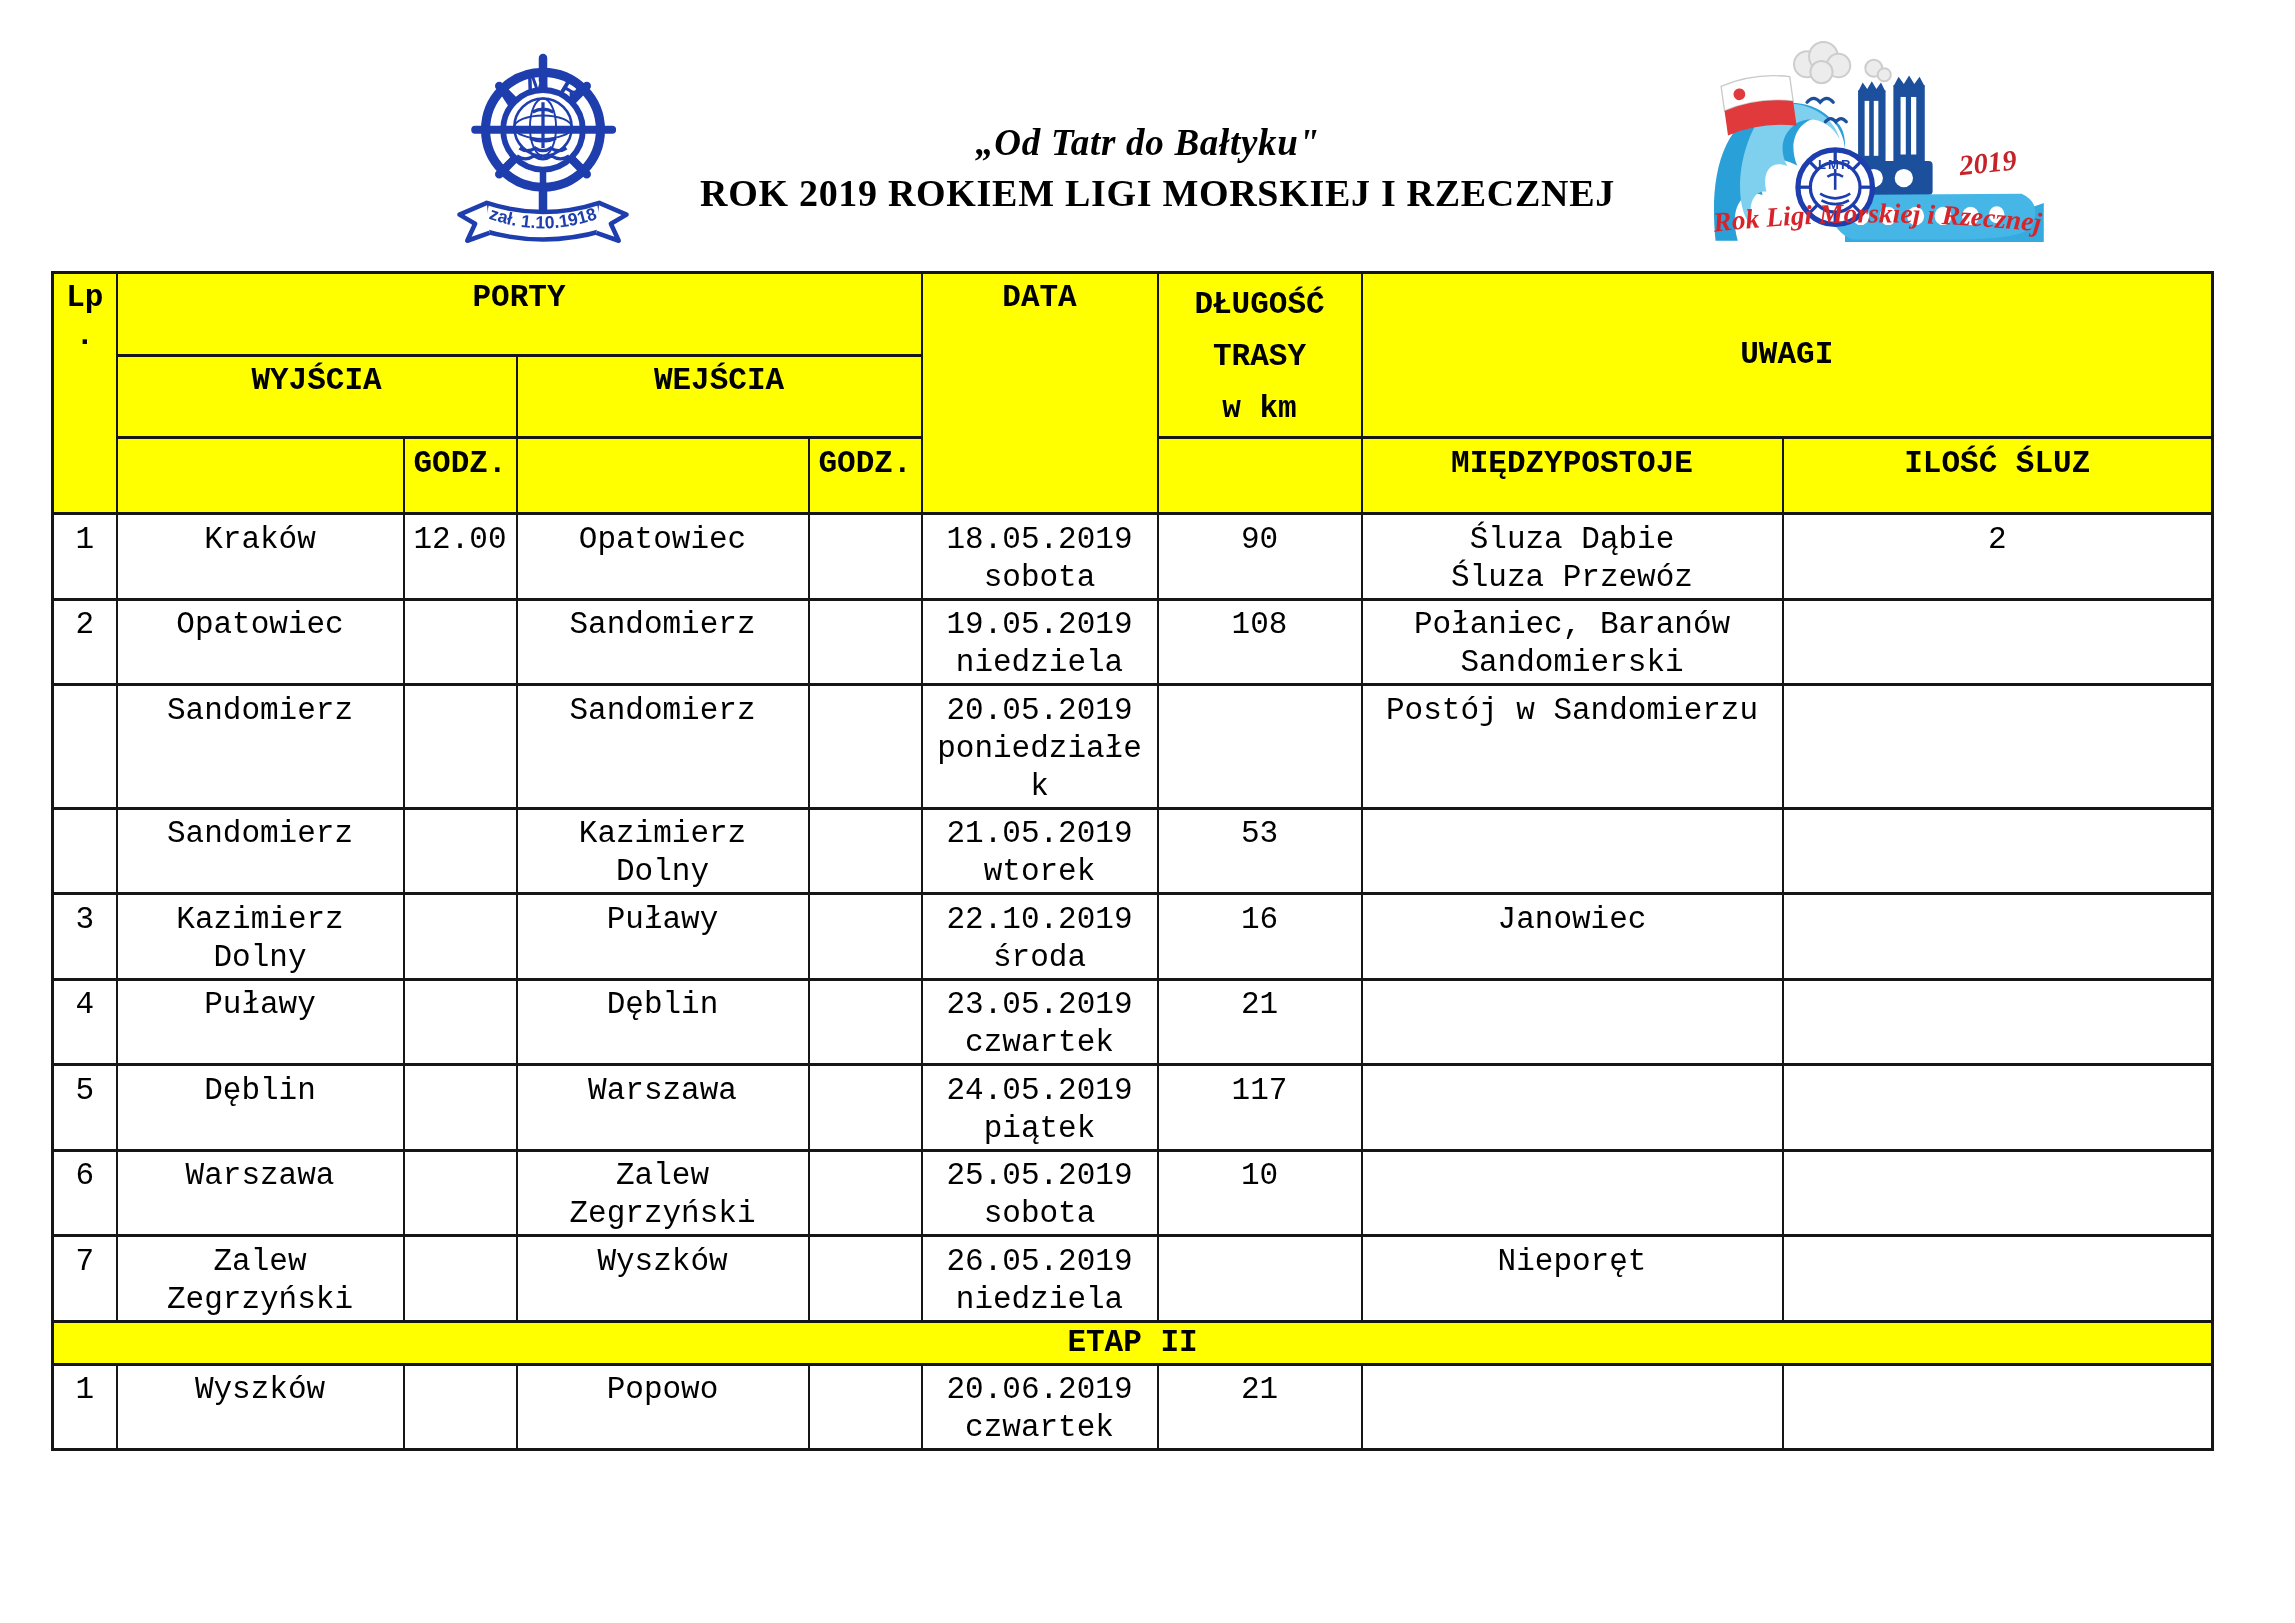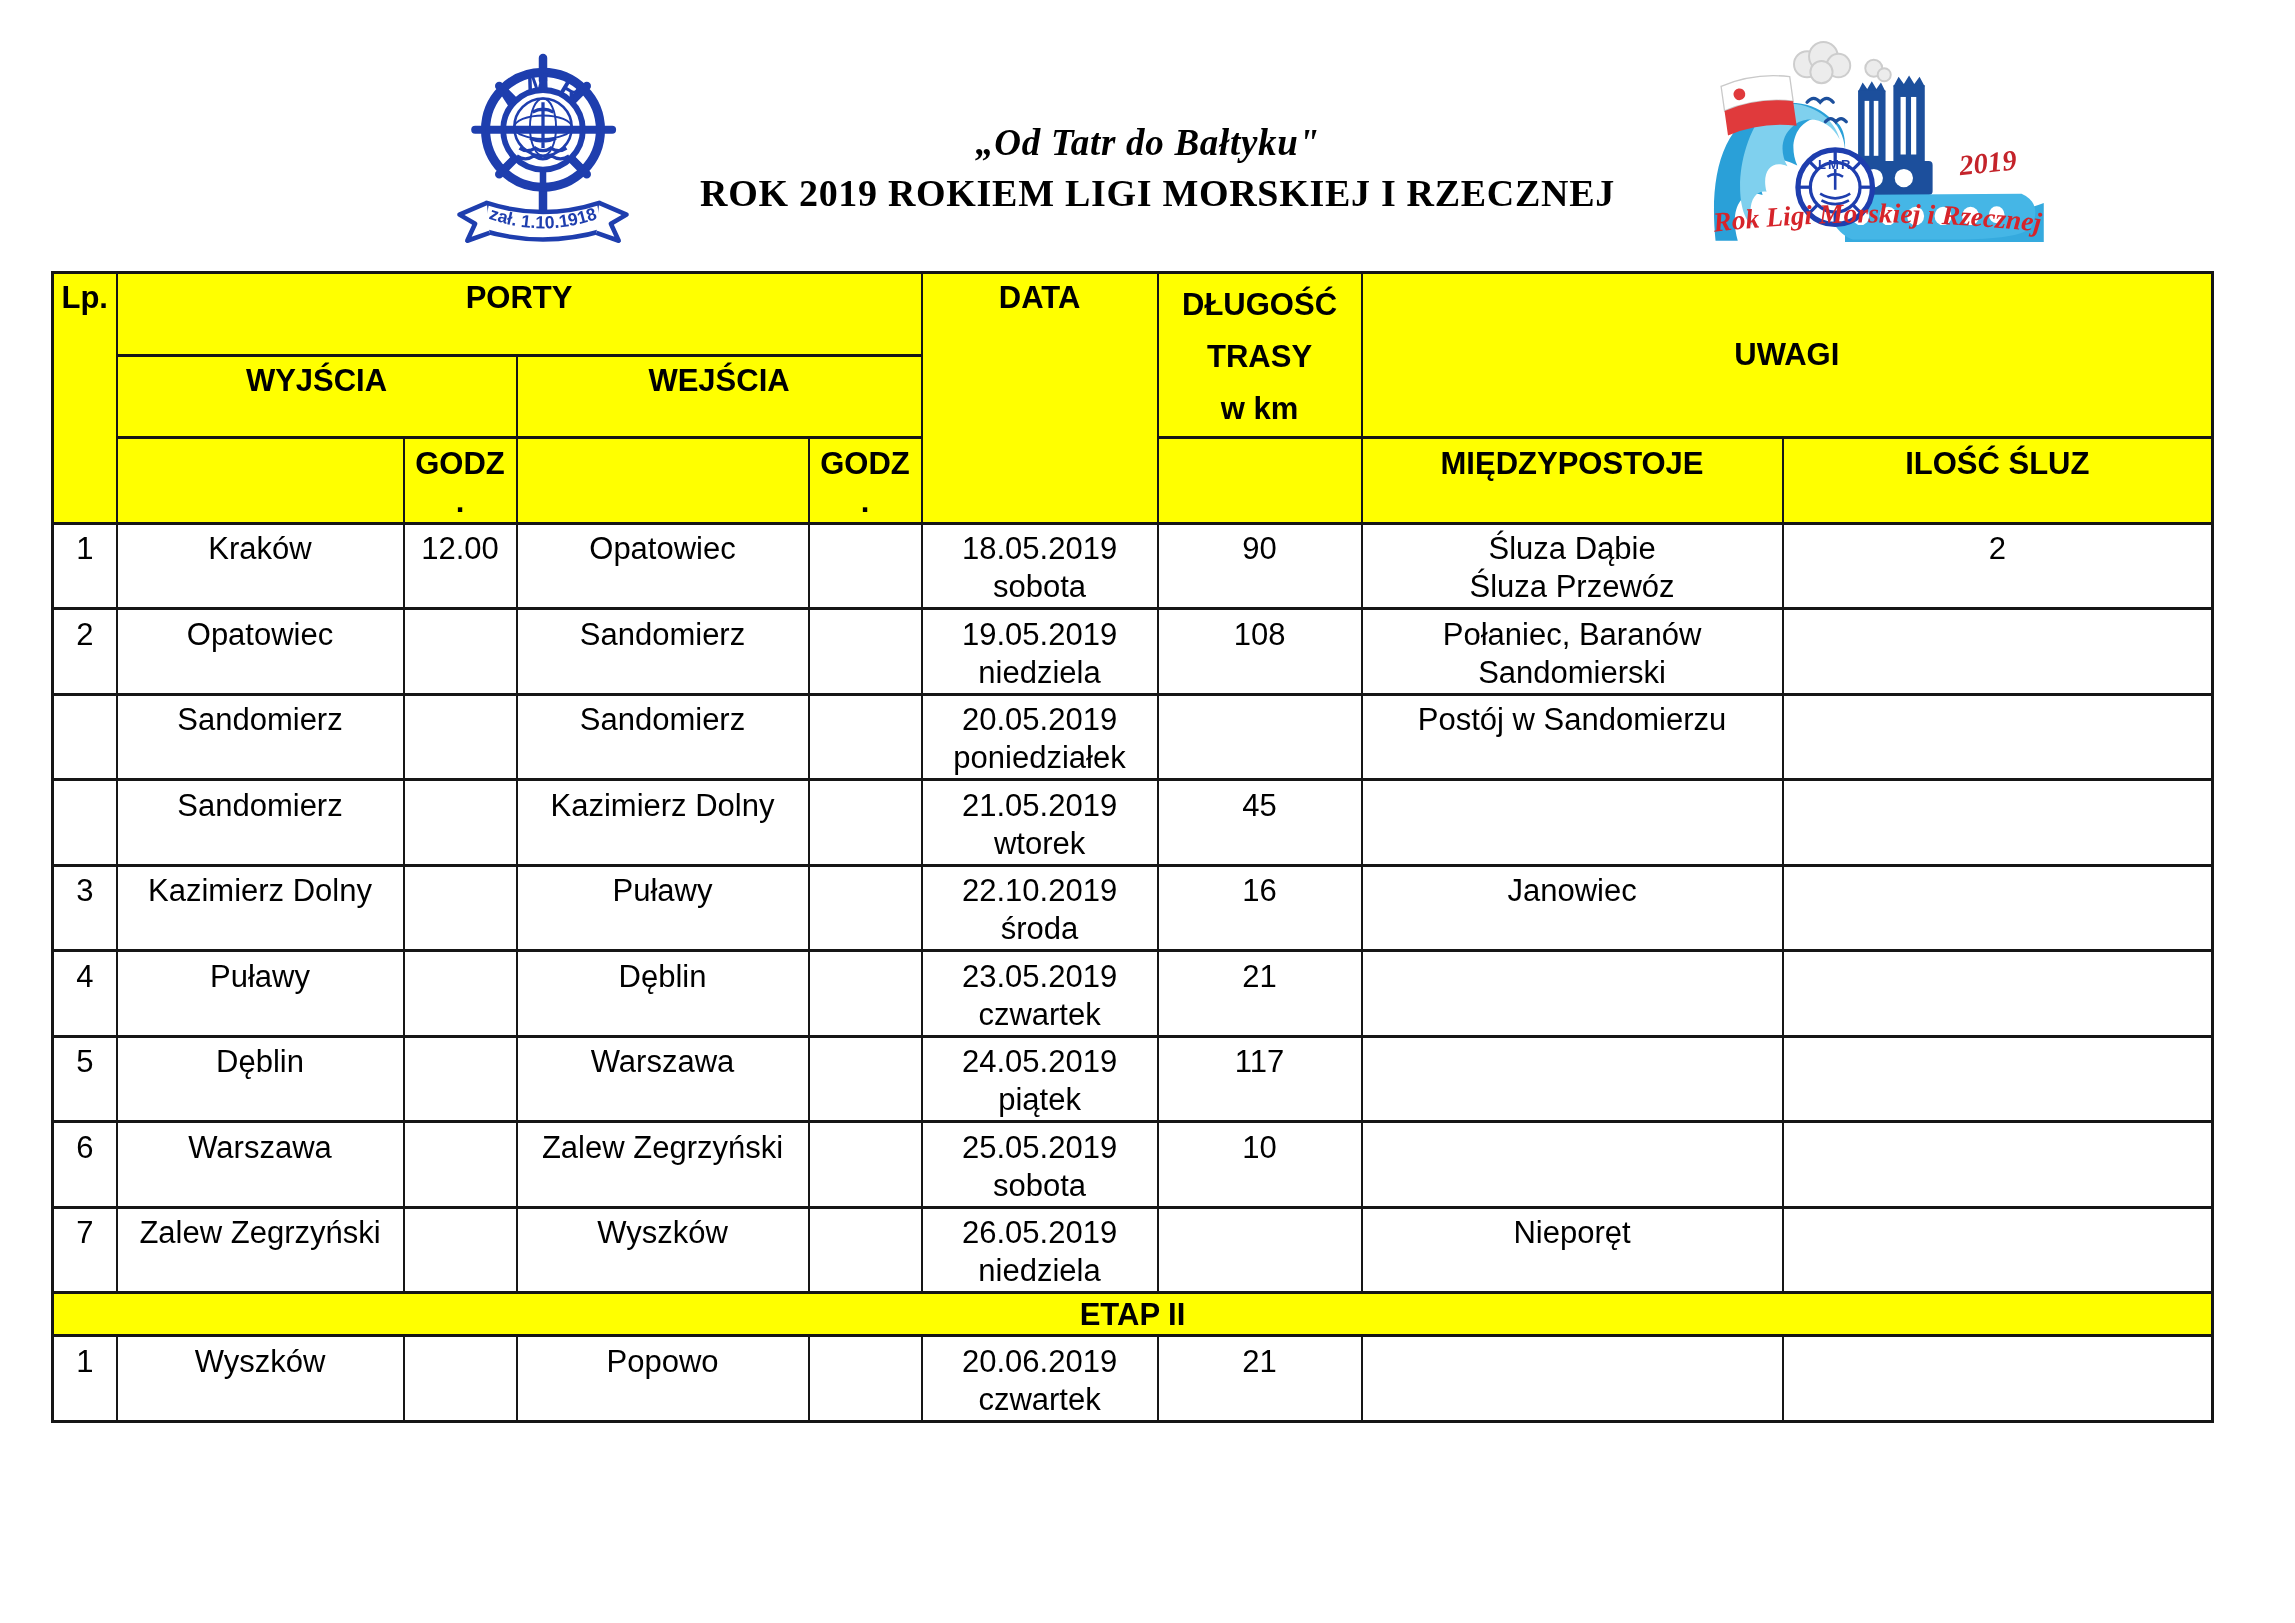--- a/index.html
+++ b/index.html
@@ -28,20 +28,21 @@
   }
   .t1{font-size:37px;line-height:50px;letter-spacing:1.3px;}
   .t2{font-size:37px;line-height:50px;font-style:italic;letter-spacing:0.7px;}
   .t3{font-size:38px;line-height:50px;letter-spacing:0.7px;padding-left:20px;}
 
   
   table.schedule{
     position:absolute;left:51px;top:271px;width:2159px;
     border-collapse:collapse;table-layout:fixed;
     border:3.9px solid var(--border);
+    font-family:Liberation Mono, monospace;
   }
   .schedule th,.schedule td{
     border-left:2.6px solid var(--border);
     border-right:2.6px solid var(--border);
     border-top:3.3px solid var(--border);
     border-bottom:3.3px solid var(--border);
     vertical-align:top;text-align:center;
     padding:5.2px 6.5px 1.3px 6.5px;
     font-size:31px;line-height:38px;
     word-wrap:break-word;
@@ -350,21 +351,21 @@
             <div class="ln">Kazimierz Dolny</div>
           </td>
           <td>
             <div class="ln"></div>
           </td>
           <td>
             <div class="ln">21.05.2019</div>
             <div class="ln">wtorek</div>
           </td>
           <td>
-            <div class="ln">45</div>
+            <div class="ln">53</div>
           </td>
           <td></td>
           <td>
             <div class="ln"></div>
           </td>
         </tr>
         <tr>
           <td>
             <div class="ln">3</div>
           </td>

